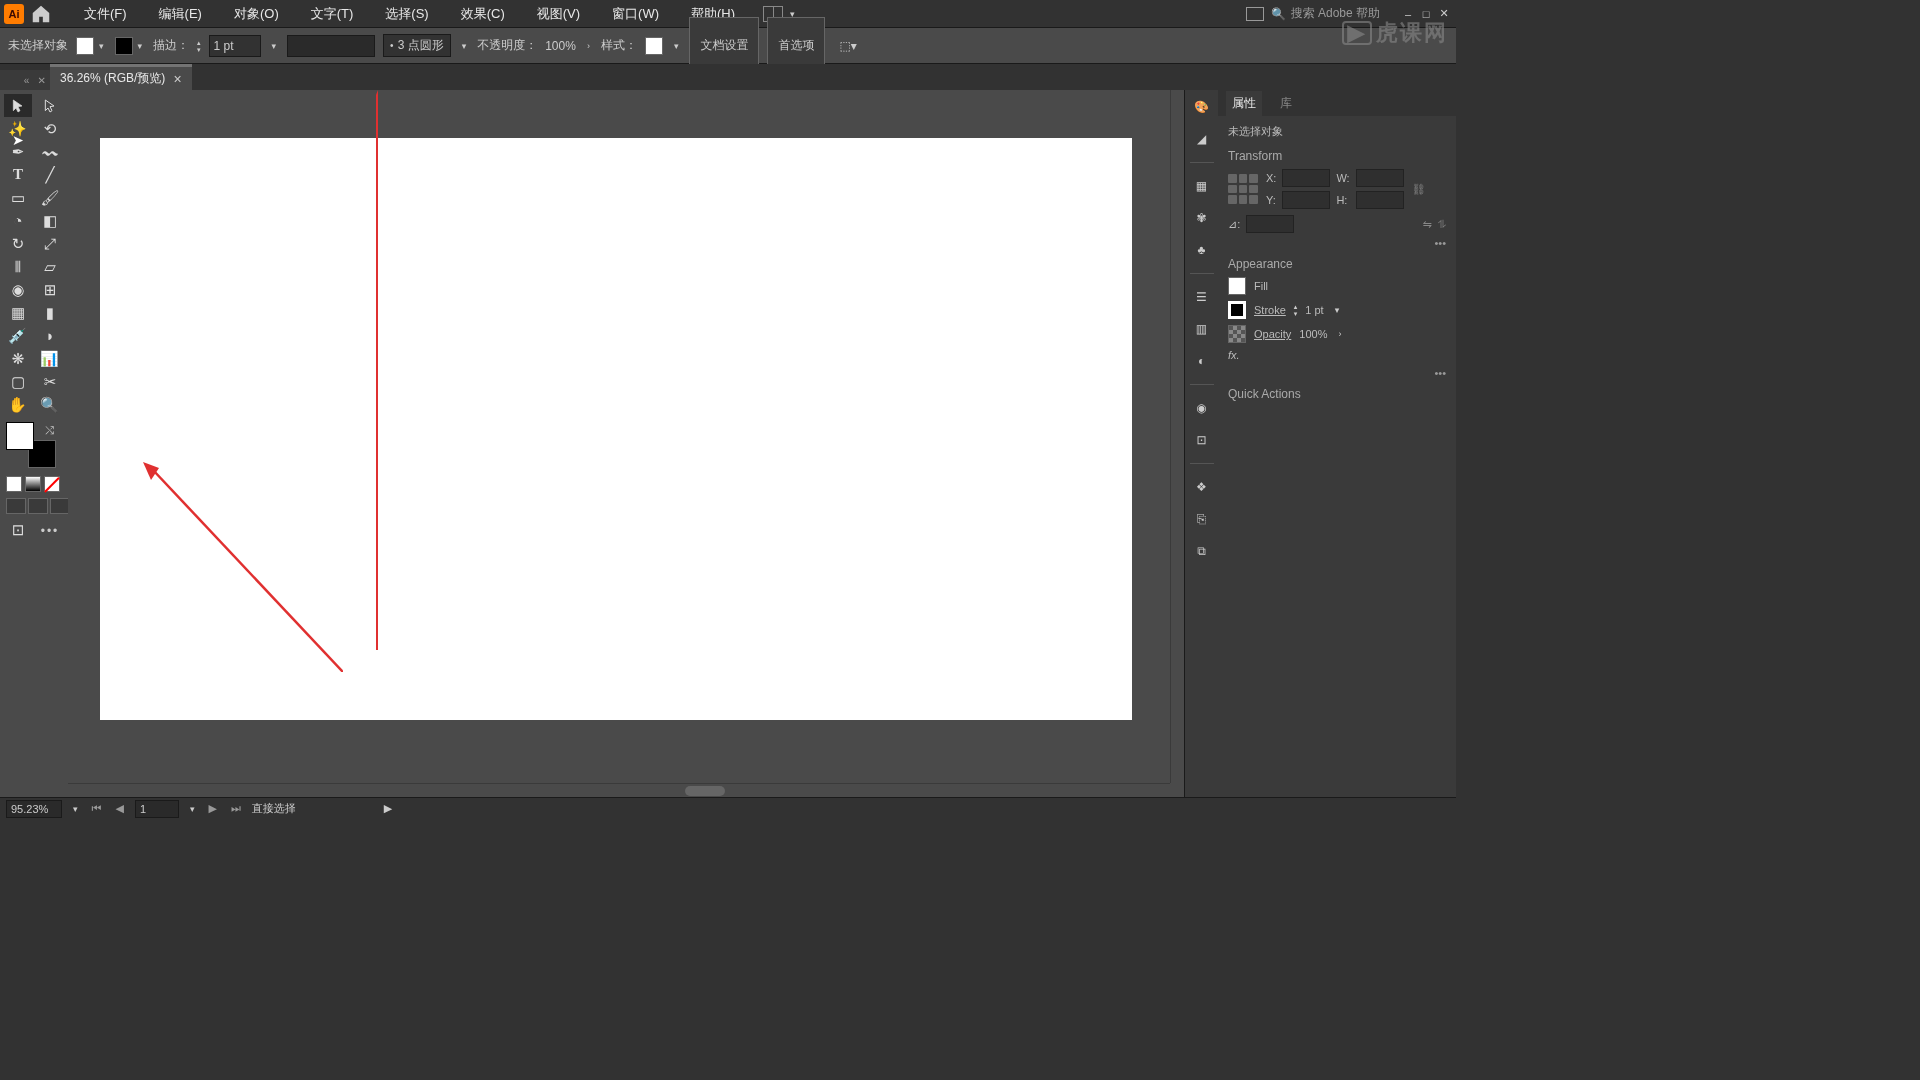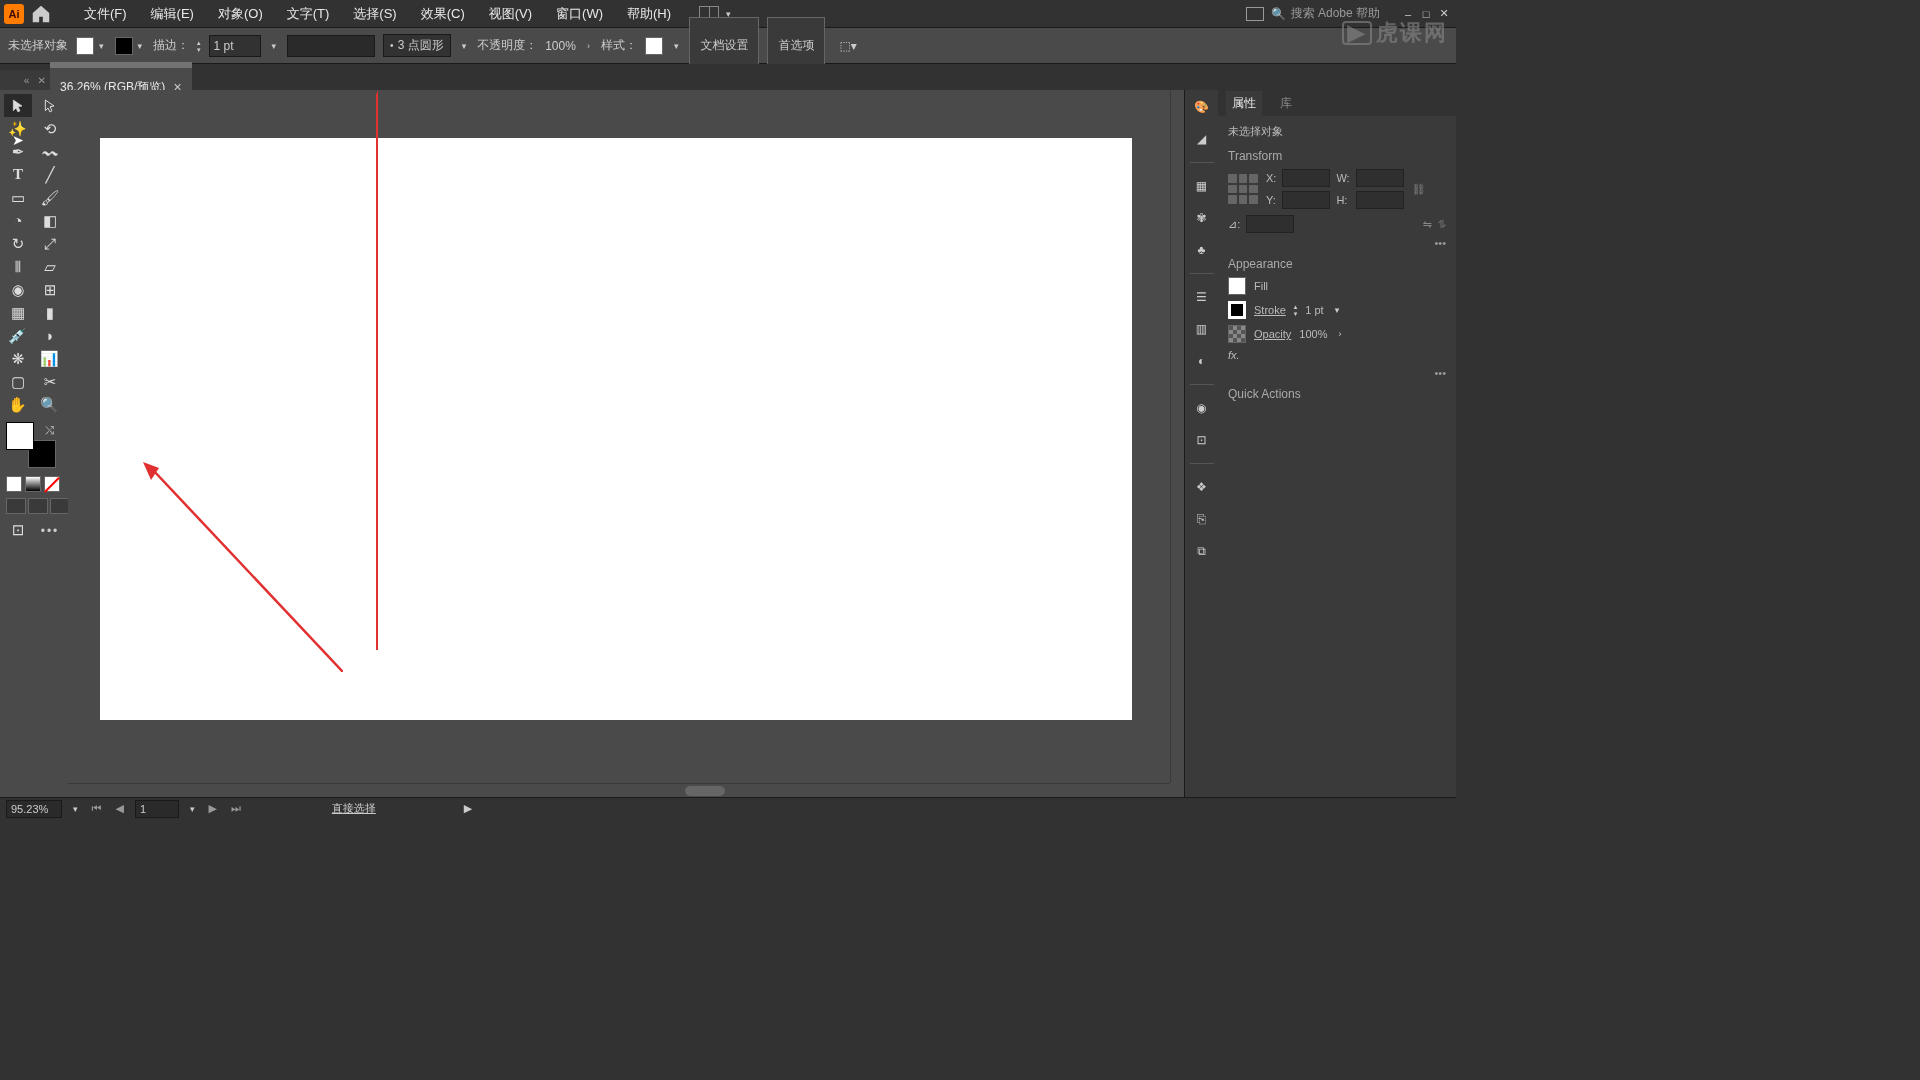--- a/index.html
+++ b/index.html
@@ -3,21 +3,21 @@
 <meta charset="utf-8">
 <style>
 * { margin: 0; padding: 0; box-sizing: border-box; font-family: "Microsoft YaHei", Arial, sans-serif; }
 body { background: #323232; color: #ccc; font-size: 12px; overflow: hidden; width: 1920px; height: 1080px; transform-origin: top left; }
 .container { width: 1456px; height: 819px; position: relative; background: #323232; }
 
 
 .menubar { height: 28px; background: #323232; display: flex; align-items: center; padding: 0 4px; border-bottom: 1px solid #1a1a1a; }
 .ai-logo { width: 20px; height: 20px; background: #ff7c00; color: #3a0800; font-weight: bold; font-size: 11px; display: flex; align-items: center; justify-content: center; border-radius: 3px; margin-right: 6px; }
 .home-icon { width: 22px; height: 18px; display: flex; align-items: center; justify-content: center; margin-right: 24px; color: #ccc; }
-.menu-items { display: flex; gap: 8px; }
+.menu-items { display: flex; gap: 16px; }
 .menu-item { padding: 0 8px; height: 28px; display: flex; align-items: center; cursor: pointer; font-size: 13px; color: #e8e8e8; }
 .menubar-right { margin-left: auto; display: flex; align-items: center; gap: 8px; }
 .workspace-sw { width: 20px; height: 16px; border: 1px solid #888; display: flex; }
 .workspace-sw > div { flex: 1; }
 .workspace-sw > div:first-child { border-right: 1px solid #888; }
 .search-box { display: flex; align-items: center; gap: 4px; color: #999; }
 .watermark { position: absolute; right: 8px; top: 18px; font-size: 22px; color: #888; font-weight: bold; opacity: 0.6; letter-spacing: 2px; display: flex; align-items: center; gap: 4px; pointer-events: none; }
 .watermark-icon { width: 30px; height: 24px; border: 2px solid #888; border-radius: 4px; display: flex; align-items: center; justify-content: center; }
 .win-controls { display: flex; gap: 2px; margin-left: 12px; }
 .win-btn { width: 16px; height: 14px; display: flex; align-items: center; justify-content: center; color: #ccc; font-size: 11px; }
@@ -32,21 +32,21 @@
 .swatch.none::after { content: ''; position: absolute; width: 140%; height: 2px; background: red; top: 50%; left: -20%; transform: rotate(-45deg); }
 .dd-arrow { color: #ccc; font-size: 9px; padding: 0 3px; cursor: pointer; }
 .stroke-input { width: 52px; height: 22px; background: #323232; border: 1px solid #1a1a1a; color: #ccc; padding: 0 4px; display: flex; align-items: center; }
 .brush-preview { width: 88px; height: 22px; background: #2a2a2a; border: 1px solid #1a1a1a; }
 .ctrl-btn { padding: 19px 10px; border: 1px solid #666; background: #3a3a3a; color: #ccc; cursor: pointer; }
 .spinner { display: flex; flex-direction: column; font-size: 7px; line-height: 7px; color: #ccc; }
 
 
 .doctab-bar { height: 26px; background: #323232; display: flex; align-items: flex-end; position: relative; }
 .flyout-tab { width: 50px; height: 20px; background: #3a3a3a; display: flex; align-items: center; justify-content: flex-end; padding-right: 4px; font-size: 10px; color: #999; }
-.doc-tab { height: 26px; background: #4a4a4a; padding: 11px 10px; display: flex; align-items: flex-start; gap: 8px; font-size: 12px; color: #e8e8e8; border-top: 6px solid #737373; }
+.doc-tab { height: 26px; background: #4a4a4a; padding: 11px 10px; display: flex; align-items: center; gap: 8px; font-size: 12px; color: #e8e8e8; border-top: 3px solid #737373; }
 .tab-close { color: #ccc; cursor: pointer; font-size: 14px; }
 
 
 .main { display: flex; height: calc(100% - 90px - 22px); }
 
 
 .toolbox { width: 68px; background: #4a4a4a; display: flex; flex-wrap: wrap; padding: 4px 2px; align-content: flex-start; }
 .tool { width: 28px; height: 23px; display: flex; align-items: center; justify-content: center; cursor: pointer; color: #ddd; margin: 0 2px 0 2px; font-size: 15px; position: relative; }
 .tool.active { background: #2a2a2a; }
 .tool svg { width: 16px; height: 16px; fill: #ddd; stroke: #ddd; }
@@ -365,21 +365,21 @@
       </div>
   <span class="dd-arrow">▾</span>
   <span class="nav-btn">⏮</span>
   <span class="nav-btn">◀</span>
   <div class="artboard-num">
         <span>1</span>
       </div>
   <span class="dd-arrow">▾</span>
   <span class="nav-btn">▶</span>
   <span class="nav-btn">⏭</span>
-  <span style="margin-left:80px;text-decoration:underline;">直接选择</span>
+  <span style="">直接选择</span>
   <span style="margin-left:80px;">▶</span>
 </div>
 
 <div class="watermark">
   <div class="watermark-icon">▶</div>
   <span>虎课网</span>
 </div>
 
 </div>
 

